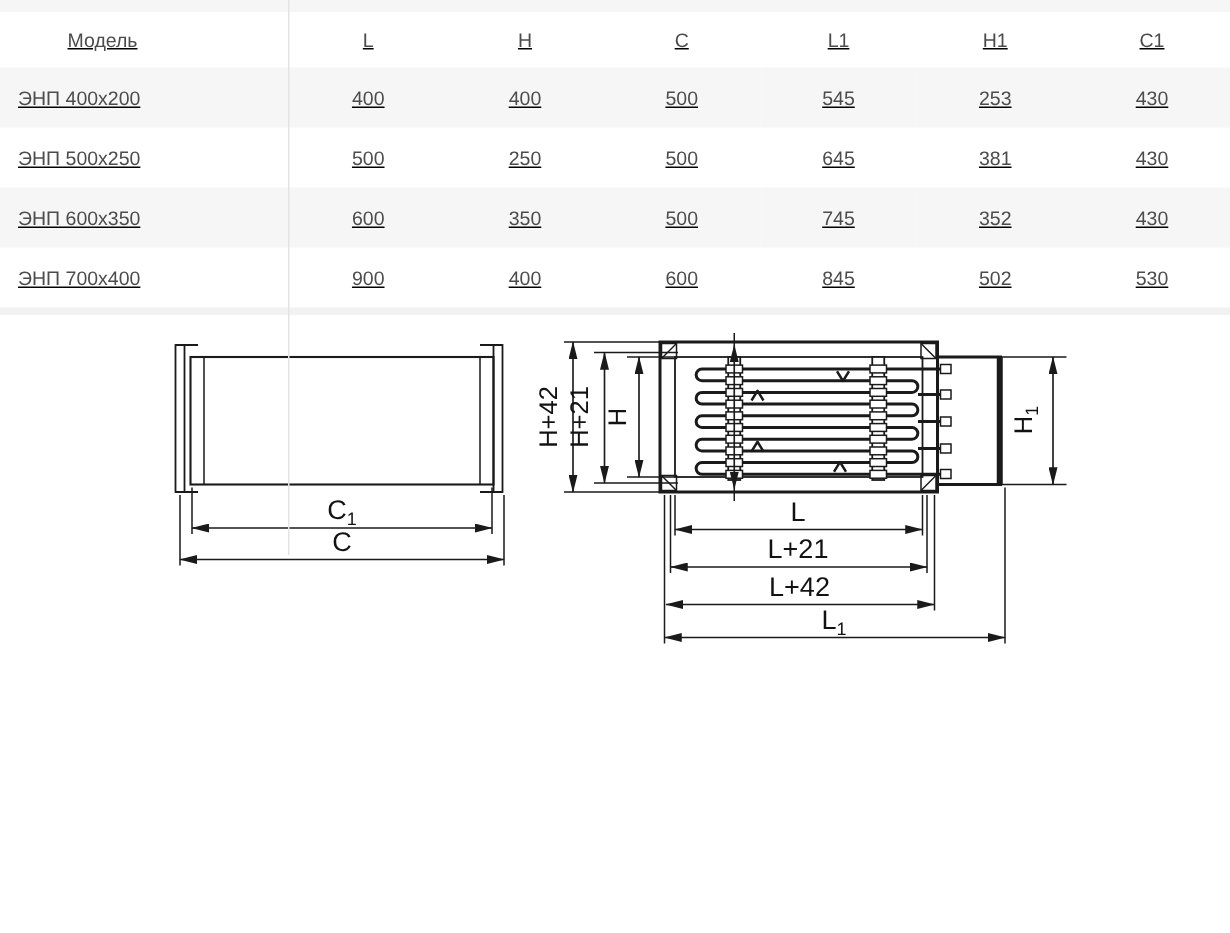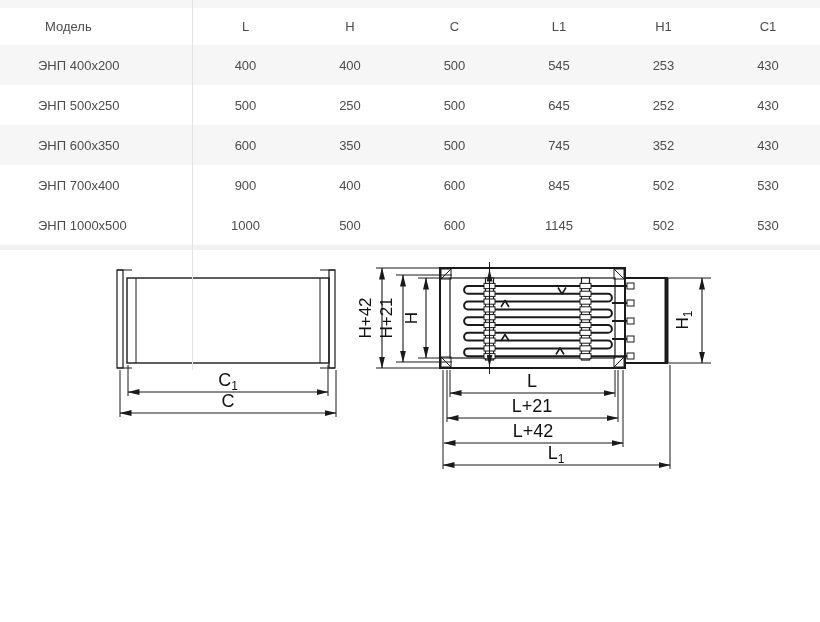--- a/index.html
+++ b/index.html
@@ -1,26 +1,26 @@
 <!DOCTYPE html>
 <html style="--stripe: #f6f6f7; --text: #4c4c4c; --divider: #e3e3e3; --line: #1a1a1a;"><head>
 <meta charset="utf-8">
 <style>
   html,body{margin:0;padding:0;background:#fff;}
   .page{position:relative;width:820px;height:622px;background:#fff;overflow:hidden;
-        font-family:"Liberation Sans",sans-serif;}
+        font-family:"Liberation Sans",sans-serif;text-decoration:underline;}
   .top-strip{height:8px;background:var(--stripe,#f6f6f7);}
   .bottom-strip{height:5px;background:#f2f2f3;}
   table.spec{width:820px;border-collapse:collapse;table-layout:fixed;}
   table.spec th,table.spec td{
       padding:0;font-size:13px;font-weight:normal;color:var(--text,#4c4c4c);
       text-align:center;vertical-align:middle;white-space:nowrap;}
   table.spec th{height:37px;}
   table.spec td{height:40px;}
-  table.spec .model{text-align:left;padding-left:38px;}
+  table.spec .model{text-align:left;padding-left:12px;}
   table.spec th.model{padding-left:45px;}
   tr.stripe{background:var(--stripe,#f6f6f7);}
   .col-divider{position:absolute;left:192px;top:0;width:1px;height:370px;
       background:var(--divider,#e3e3e3);}
   svg{display:block;}
   .ln{stroke:var(--line,#1a1a1a);fill:none;}
   .sw1{stroke-width:1;} .sw12{stroke-width:1.2;} .sw14{stroke-width:1.4;}
   .sw16{stroke-width:1.6;} .sw2{stroke-width:2;}
   .dim{stroke:var(--line,#1a1a1a);stroke-width:1.1;fill:none;
        marker-start:url(#arr);marker-end:url(#arr);}
@@ -67,47 +67,38 @@
           <td>545</td>
           <td>253</td>
           <td>430</td>
         </tr>
         <tr>
           <td class="model">ЭНП 500x250</td>
           <td>500</td>
           <td>250</td>
           <td>500</td>
           <td>645</td>
-          <td>252</td>
+          <td>381</td>
           <td>430</td>
         </tr>
         <tr class="stripe">
           <td class="model">ЭНП 600x350</td>
           <td>600</td>
           <td>350</td>
           <td>500</td>
           <td>745</td>
           <td>352</td>
           <td>430</td>
         </tr>
         <tr>
           <td class="model">ЭНП 700x400</td>
           <td>900</td>
           <td>400</td>
           <td>600</td>
           <td>845</td>
-          <td>502</td>
-          <td>530</td>
-        </tr>
-        <tr>
-          <td class="model">ЭНП 1000x500</td>
-          <td>1000</td>
-          <td>500</td>
-          <td>600</td>
-          <td>1145</td>
           <td>502</td>
           <td>530</td>
         </tr>
       </tbody>
   </table>
 
   <div class="col-divider"></div>
   <div class="bottom-strip"></div>
 
   <svg width="820" height="252" viewBox="0 370 820 252">

